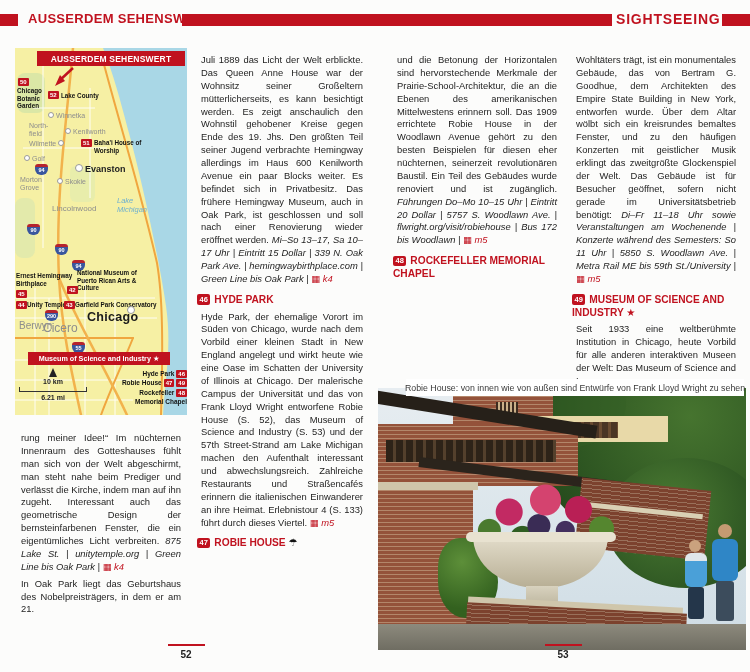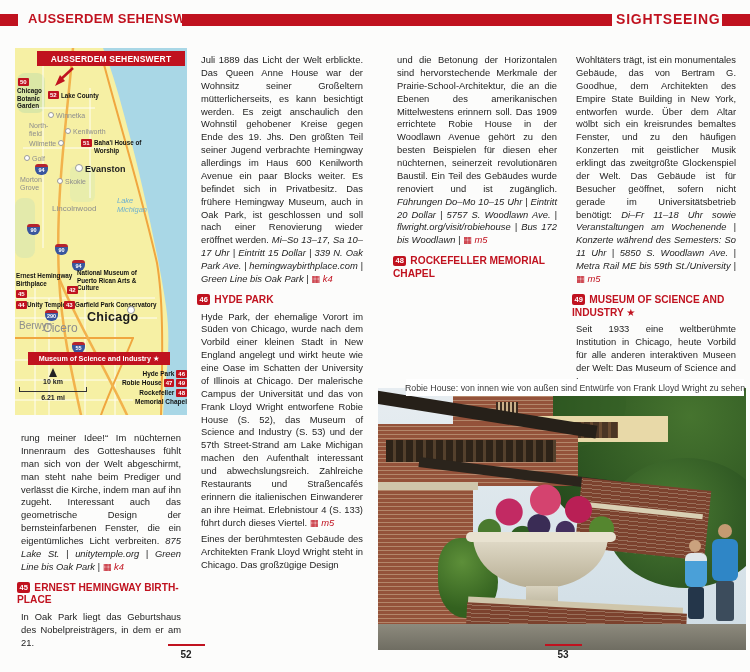--- a/index.html
+++ b/index.html
@@ -176,29 +176,28 @@
     <div class="hpblock">
       <div><span>Hyde Park</span><span class="ib">46</span></div>
       <div><span>Robie House</span><span class="ib">47</span><span class="ib">49</span></div>
       <div><span>Rockefeller</span><span class="ib">48</span></div>
       <div>Memorial Chapel</div>
     </div>
   </div>
 
   <div class="col" style="left:17px;top:428px">
     <p><span>rung meiner Idee!“ Im nüchternen Innenraum des Gotteshauses fühlt man sich von der Welt abgeschirmt, man steht nahe beim Prediger und verlässt die Kirche, indem man auf ihn zugeht. Interessant auch das geometrische Design der bernsteinfarbenen Fenster, die ein eigentümliches Licht verbreiten.</span> <span class="info">875 Lake St. | unitytemple.org | Green Line bis Oak Park |</span> <span class="ref">▦ k4</span></p>
-    <div class="heading"><span class="hb">45</span><span>ERNEST HEMINGWAY BIRTH-PLACE</span></div>
     <p>In Oak Park liegt das Geburtshaus des Nobelpreisträgers, in dem er am 21.</p>
   </div>
 
   <div class="col" style="left:197px;top:50px;width:170px">
     <p><span>Juli 1889 das Licht der Welt erblickte. Das Queen Anne House war der Wohnsitz seiner Großeltern mütterlicherseits, es kann besichtigt werden. Es zeigt anschaulich den Wohnstil gehobener Kreise gegen Ende des 19. Jhs. Den größten Teil seiner Jugend verbrachte Hemingway allerdings im Haus 600 Kenilworth Avenue ein paar Blocks weiter. Es befindet sich in Privatbesitz. Das frühere Hemingway Museum, auch in Oak Park, ist geschlossen und soll nach einer Renovierung wieder eröffnet werden.</span> <span class="info">Mi–So 13–17, Sa 10–17 Uhr | Eintritt 15 Dollar | 339 N. Oak Park Ave. | hemingwaybirthplace.com | Green Line bis Oak Park |</span> <span class="ref">▦ k4</span></p>
     <div class="heading"><span class="hb">46</span><span>HYDE PARK</span></div>
     <p><span>Hyde Park, der ehemalige Vorort im Süden von Chicago, wurde nach dem Vorbild einer kleinen Stadt in New England angelegt und wirkt heute wie eine Oase im Schatten der University of Illinois at Chicago. Der malerische Campus der Universität und das von Frank Lloyd Wright entworfene Robie House (S. 52), das Museum of Science and Industry (S. 53) und der 57th Street-Strand am Lake Michigan machen den Aufenthalt interessant und abwechslungsreich. Zahlreiche Restaurants und Straßencafés erinnern die italienischen Einwanderer an ihre Heimat. Erlebnistour 4 (S. 133) führt durch dieses Viertel.</span> <span class="ref">▦ m5</span></p>
-    <p>Eines der berühmtesten Gebäude des Architekten Frank Lloyd Wright steht in Chicago. Das großzügige Design</p>
+    <div class="heading"><span class="hb">47</span><span>ROBIE HOUSE</span> <span class="hicon">☂</span></div>
   </div>
 
   <div class="col" style="left:393px;top:50px">
     <p><span>und die Betonung der Horizontalen sind hervorstechende Merkmale der Prairie-School-Architektur, die an die Ebenen des amerikanischen Mittelwestens erinnern soll. Das 1909 errichtete Robie House in der Woodlawn Avenue gehört zu den besten Beispielen für diesen eher nüchternen, seinerzeit revolutionären Baustil. Ein Teil des Gebäudes wurde renoviert und ist zugänglich.</span> <span class="info">Führungen Do–Mo 10–15 Uhr | Eintritt 20 Dollar | 5757 S. Woodlawn Ave. | flwright.org/visit/robiehouse | Bus 172 bis Woodlawn |</span> <span class="ref">▦ m5</span></p>
     <div class="heading"><span class="hb">48</span><span>ROCKEFELLER MEMORIAL CHAPEL</span></div>
   </div>
 
   <div class="col" style="left:572px;top:50px">
     <p><span>Wohltäters trägt, ist ein monumentales Gebäude, das von Bertram G. Goodhue, dem Architekten des Empire State Building in New York, entworfen wurde. Über dem Altar wölbt sich ein kreisrundes bemaltes Fenster, und zu den häufigen Konzerten mit geistlicher Musik erklingt das zweitgrößte Glockenspiel der Welt. Das Gebäude ist für Besucher geöffnet, sofern nicht gerade im Universitätsbetrieb benötigt:</span> <span class="info">Di–Fr 11–18 Uhr sowie Veranstaltungen am Wochenende | Konzerte während des Semesters: So 11 Uhr | 5850 S. Woodlawn Ave. | Metra Rail ME bis 59th St./University |</span> <span class="ref">▦ m5</span></p>
     <div class="heading"><span class="hb">49</span><span>MUSEUM OF SCIENCE AND INDUSTRY</span> <span class="hstar">★</span></div>

